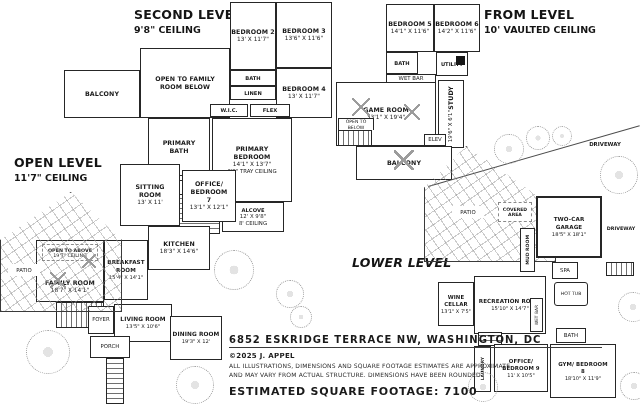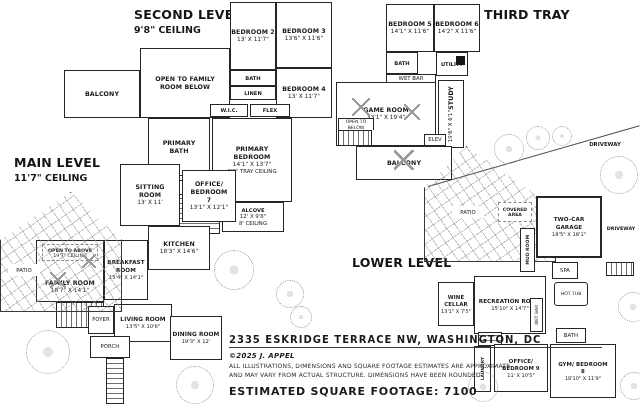--- a/index.html
+++ b/index.html
@@ -29,44 +29,45 @@
         justify-content:center;text-align:center;box-sizing:border-box;}
   .tree{position:absolute;border:1.4px dotted #9b9b9b;border-radius:50%;box-sizing:border-box;
         background:radial-gradient(circle,rgba(155,155,155,.28) 0 16%,transparent 17%);}
   .xmark{position:absolute;background:linear-gradient(45deg,transparent 45%,#9c9c9c 45% 55%,transparent 55%),
          linear-gradient(135deg,transparent 45%,#9c9c9c 45% 55%,transparent 55%);}
   .blk{position:absolute;background:#161616;}
   .diag{position:absolute;border-top:1.6px solid #4c4c4c;transform-origin:left top;}
   .footer{position:absolute;left:229px;top:334px;width:373px;}
   .addr{font-size:10px;font-weight:700;letter-spacing:1px;border-bottom:1.6px solid #3a3a3a;
         padding-bottom:2px;margin-bottom:3px;}
-  .cpy,.web{font-size:7px;font-weight:700;letter-spacing:.3px;line-height:1.45;font-style:italic;}
+  .cpy,.web{font-size:7px;font-weight:700;letter-spacing:.3px;line-height:1.45;}
   .disc{font-size:6px;letter-spacing:.2px;line-height:1.5;color:#2a2a2a;}
   .sqft{font-size:11px;font-weight:700;letter-spacing:.8px;margin-top:6px;}
   .logo{position:absolute;left:2px;top:379px;width:78px;height:25px;background:#5e5e5e;color:#fff;
         display:flex;align-items:baseline;justify-content:center;gap:2px;
         font-family:"Liberation Serif",serif;}
   .logo .b{font-size:16px;font-weight:700;line-height:25px;position:relative;}
   .logo .spark{position:absolute;width:3.5px;height:3.5px;border-radius:50%;background:#cf3a2e;right:1px;top:4px;}
   .logo .m{font-size:7px;letter-spacing:1px;font-family:"Liberation Sans",sans-serif;}
 </style>
 </head>
 <body>
 
 <div class="canvas">
 
   <div class="title t1" style="left:134px;top:8px;">SECOND LEVEL</div>
   <div class="title t2" style="left:134px;top:25px;">9'8" CEILING</div>
 
-  <div class="title t1" style="left:484px;top:8px;">THIRD TRAY</div>
-
-  <div class="title t1" style="left:14px;top:156px;">MAIN LEVEL</div>
+  <div class="title t1" style="left:484px;top:8px;">FROM LEVEL</div>
+  <div class="title t2" style="left:484px;top:25px;">10' VAULTED CEILING</div>
+
+  <div class="title t1" style="left:14px;top:156px;">OPEN LEVEL</div>
   <div class="title t2" style="left:14px;top:173px;">11'7" CEILING</div>
 
-  <div class="title t1" style="left:352px;top:256px;">LOWER LEVEL</div>
+  <div class="title t1" style="left:352px;top:256px;font-style:italic;">LOWER LEVEL</div>
 
   <div class="room" style="left:230px;top:2px;width:46px;height:68px;">
     <span class="rn">BEDROOM 2</span>
     <span class="rd">13' X 11'7"</span>
   </div>
   <div class="room" style="left:276px;top:2px;width:56px;height:66px;">
     <span class="rn">BEDROOM 3</span>
     <span class="rd">13'6" X 11'6"</span>
   </div>
   <div class="room" style="left:276px;top:68px;width:56px;height:50px;">
@@ -259,21 +260,21 @@
   <div class="tree" style="left:290px;top:306px;width:22px;height:22px;"></div>
   <div class="tree" style="left:494px;top:134px;width:30px;height:30px;"></div>
   <div class="tree" style="left:526px;top:126px;width:24px;height:24px;"></div>
   <div class="tree" style="left:552px;top:126px;width:20px;height:20px;"></div>
   <div class="tree" style="left:600px;top:156px;width:38px;height:38px;"></div>
   <div class="tree" style="left:618px;top:292px;width:30px;height:30px;"></div>
   <div class="tree" style="left:468px;top:372px;width:30px;height:30px;"></div>
   <div class="tree" style="left:620px;top:372px;width:28px;height:28px;"></div>
 
   <div class="footer">
-    <div class="addr">2335 ESKRIDGE TERRACE NW, WASHINGTON, DC</div>
+    <div class="addr">6852 ESKRIDGE TERRACE NW, WASHINGTON, DC</div>
     <div class="cpy">©2025 J. APPEL</div>
     <div class="disc">ALL ILLUSTRATIONS, DIMENSIONS AND SQUARE FOOTAGE ESTIMATES ARE APPROXIMATE</div>
     <div class="disc">AND MAY VARY FROM ACTUAL STRUCTURE. DIMENSIONS HAVE BEEN ROUNDED.</div>
     <div class="sqft">ESTIMATED SQUARE FOOTAGE: 7100</div>
   </div>
 
 
 </div>
 
 </body></html>

